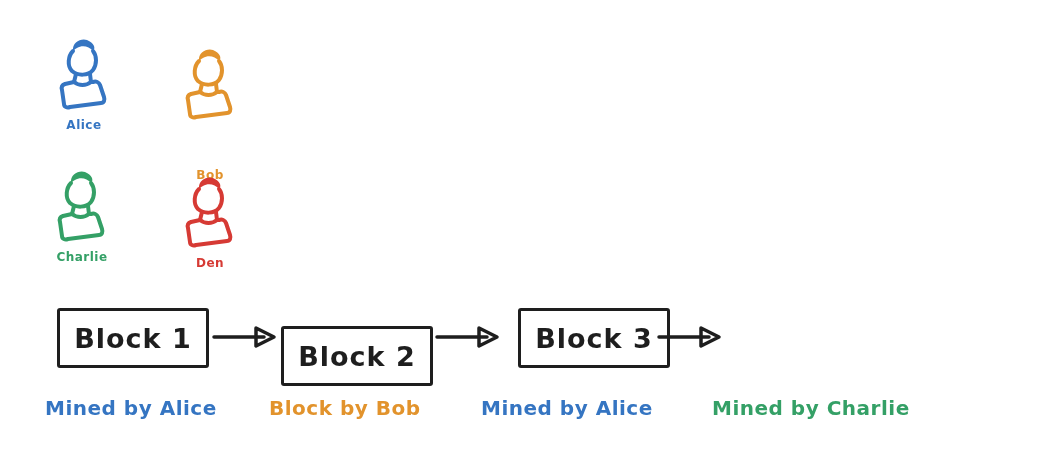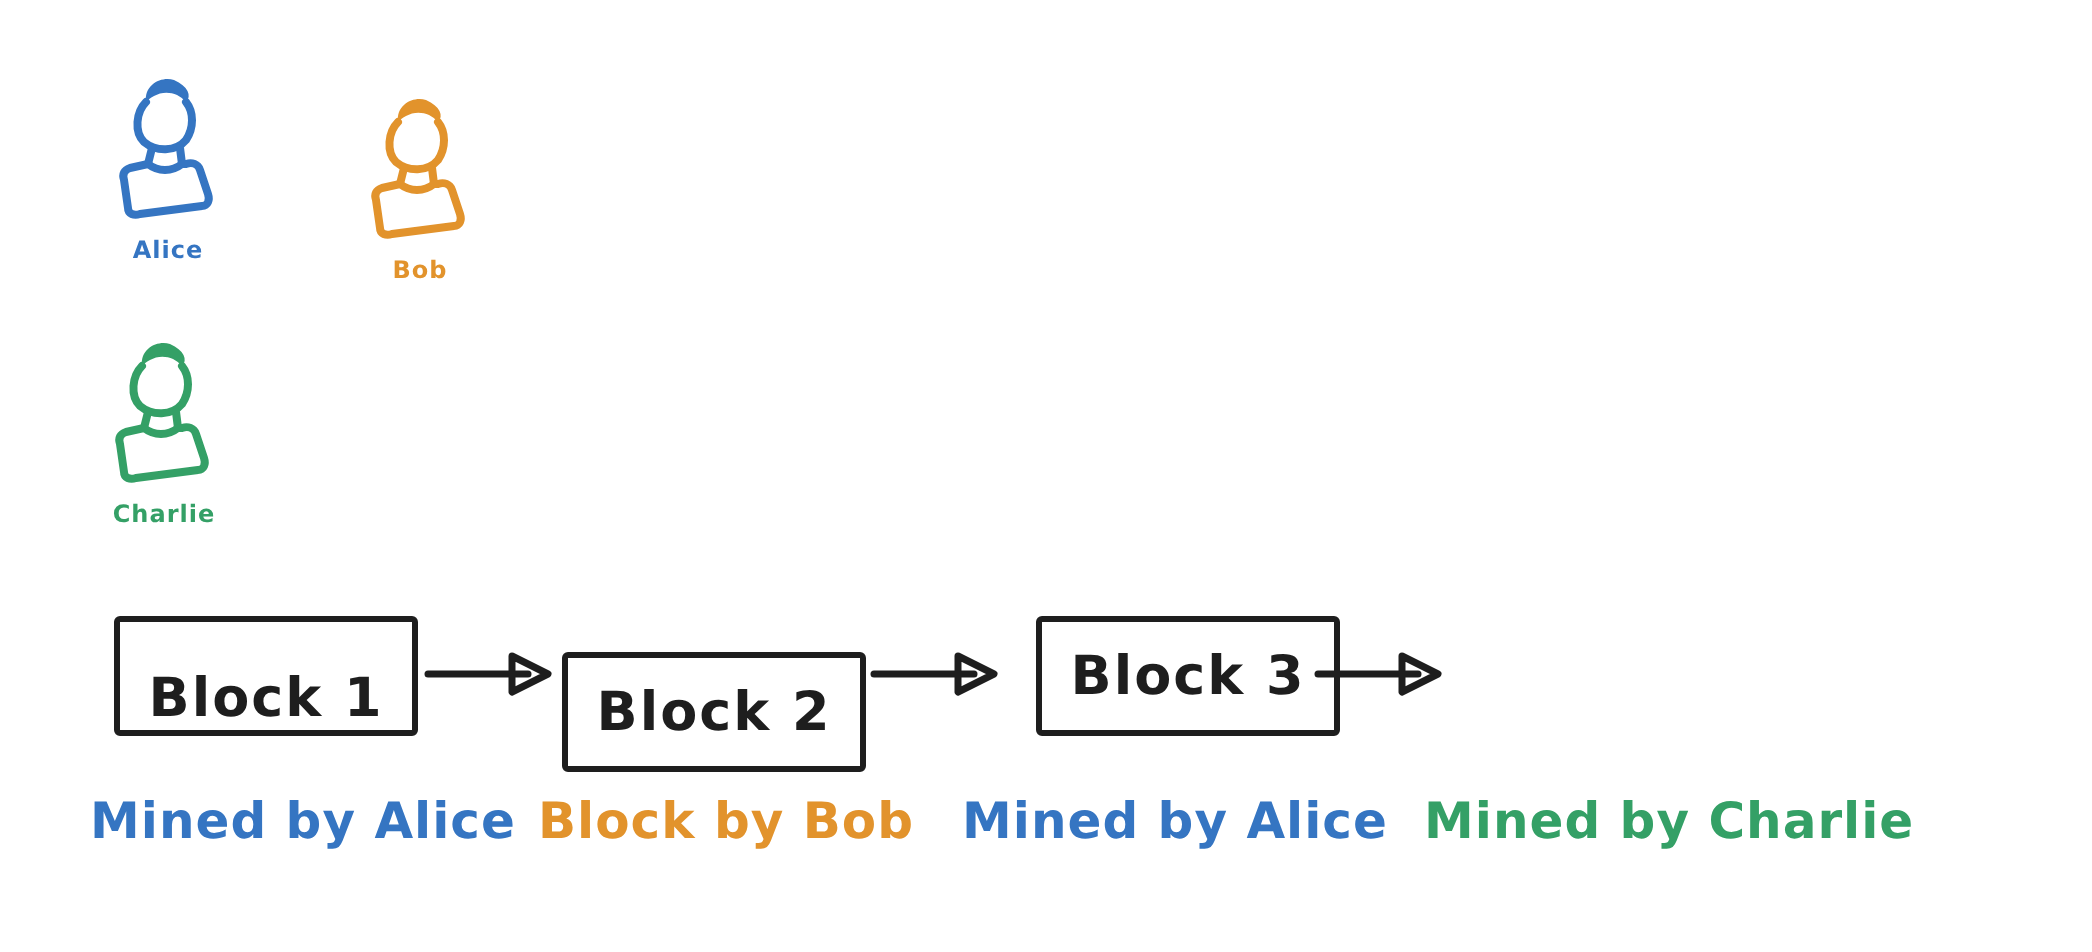--- a/index.html
+++ b/index.html
@@ -49,21 +49,21 @@
     color: #1e1e1e;
     letter-spacing: 1px;
   }
   .flow-arrow {
     position: absolute;
     top: 325px;
   }
   .mined-label {
     position: absolute;
     top: 396px;
-    font-size: 25px;
+    font-size: 20px;
     font-weight: bold;
     letter-spacing: 0.5px;
     white-space: nowrap;
   }
 </style>
 </head>
 <body>
 
 <div class="stage">
 
@@ -75,21 +75,21 @@
           <path d="M27,38 L25,46"></path>
           <path d="M41,38 L42,46"></path>
           <path d="M25,46 L16,48 C13,49 12,51 13,54 L15,68 C15,71 18,72 21,71 L52,67 C55,67 56,64 55,61 L51,49 C50,46 47,45 44,46 L42,46 C37,50 30,50 25,46 Z"></path>
         </g>
         <path fill="currentColor" d="M24,15 C23,6 32,2 38,4 C45,7 47,12 44,15 C40,10 33,9 28,12 C26,13 25,14 24,15 Z"></path>
       </svg>
     </span>
     <span class="person-label">Alice</span>
   </div>
 
-  <div class="person" style="left: 168px; top: 46px; color: rgb(226, 147, 44);">
+  <div class="person" style="left: 168px; top: 46px; color: rgb(226, 147, 44); gap: 40px;">
     <span>
       <svg viewBox="0 0 70 80" width="70" height="80" aria-hidden="true">
         <g fill="none" stroke="currentColor" stroke-width="4" stroke-linecap="round" stroke-linejoin="round">
           <path d="M24,15 C19,20 18,30 23,35 C29,40 39,40 44,34 C48,28 48,20 44,15"></path>
           <path d="M27,38 L25,46"></path>
           <path d="M41,38 L42,46"></path>
           <path d="M25,46 L16,48 C13,49 12,51 13,54 L15,68 C15,71 18,72 21,71 L52,67 C55,67 56,64 55,61 L51,49 C50,46 47,45 44,46 L42,46 C37,50 30,50 25,46 Z"></path>
         </g>
         <path fill="currentColor" d="M24,15 C23,6 32,2 38,4 C45,7 47,12 44,15 C40,10 33,9 28,12 C26,13 25,14 24,15 Z"></path>
       </svg>
@@ -105,22 +105,36 @@
           <path d="M27,38 L25,46"></path>
           <path d="M41,38 L42,46"></path>
           <path d="M25,46 L16,48 C13,49 12,51 13,54 L15,68 C15,71 18,72 21,71 L52,67 C55,67 56,64 55,61 L51,49 C50,46 47,45 44,46 L42,46 C37,50 30,50 25,46 Z"></path>
         </g>
         <path fill="currentColor" d="M24,15 C23,6 32,2 38,4 C45,7 47,12 44,15 C40,10 33,9 28,12 C26,13 25,14 24,15 Z"></path>
       </svg>
     </span>
     <span class="person-label">Charlie</span>
   </div>
 
+  <div class="person" style="left: 168px; top: 174px; color: rgb(214, 58, 52);">
+    <span>
+      <svg viewBox="0 0 70 80" width="70" height="80" aria-hidden="true">
+        <g fill="none" stroke="currentColor" stroke-width="4" stroke-linecap="round" stroke-linejoin="round">
+          <path d="M24,15 C19,20 18,30 23,35 C29,40 39,40 44,34 C48,28 48,20 44,15"></path>
+          <path d="M27,38 L25,46"></path>
+          <path d="M41,38 L42,46"></path>
+          <path d="M25,46 L16,48 C13,49 12,51 13,54 L15,68 C15,71 18,72 21,71 L52,67 C55,67 56,64 55,61 L51,49 C50,46 47,45 44,46 L42,46 C37,50 30,50 25,46 Z"></path>
+        </g>
+        <path fill="currentColor" d="M24,15 C23,6 32,2 38,4 C45,7 47,12 44,15 C40,10 33,9 28,12 C26,13 25,14 24,15 Z"></path>
+      </svg>
+    </span>
+    <span class="person-label">Den</span>
+  </div>
 
-  <div class="block" style="left:57px;align-items:flex-end;">
+  <div class="block" style="left:57px;">
     <span class="block-label">Block 1</span>
   </div>
 
   <span class="flow-arrow" style="left:212px;">
     <svg viewBox="0 0 66 24" width="66" height="24" aria-hidden="true">
       <path d="M2,12 L52,12" stroke="#1e1e1e" stroke-width="3.5" fill="none" stroke-linecap="round"></path>
       <path d="M44,3 L62,12 L44,21 Z" fill="none" stroke="#1e1e1e" stroke-width="3.5" stroke-linejoin="round"></path>
     </svg>
   </span>
 

